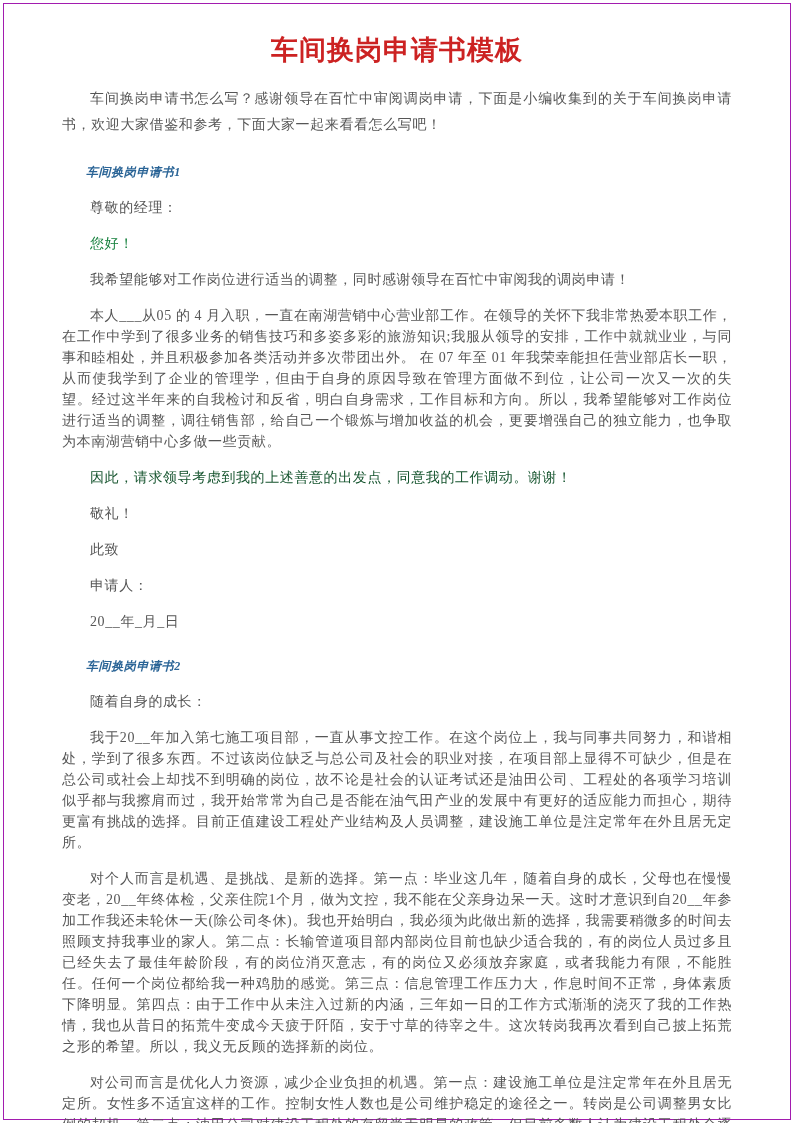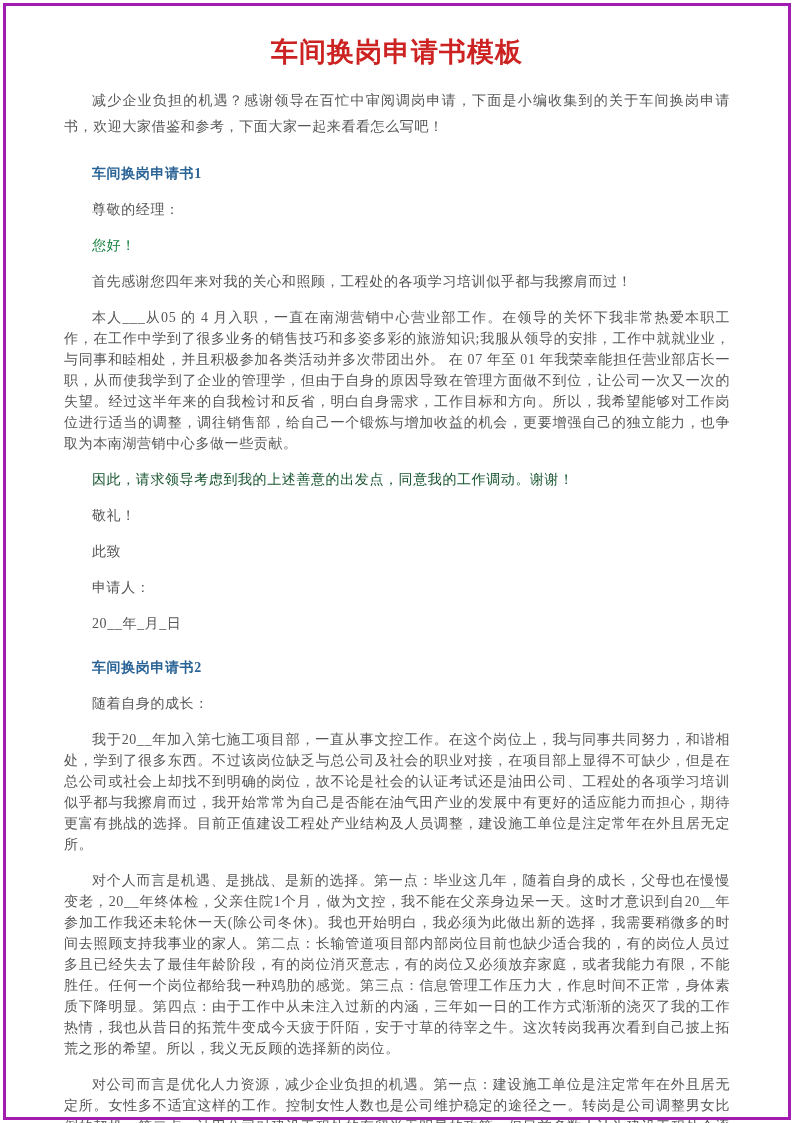--- a/index.html
+++ b/index.html
@@ -8,21 +8,21 @@
     background: #ffffff;
     width: 794px;
     height: 1123px;
     overflow: hidden;
   }
   .page {
     box-sizing: border-box;
     width: 788px;
     height: 1117px;
     margin: 3px;
-    border: 3px solid #a21caf;
+    border: 1px solid #a21caf;
     background: #ffffff;
     font-family: "Liberation Serif", "DejaVu Serif", serif;
   }
   .content {
     box-sizing: border-box;
     padding: 0 58px;
   }
   h1.doc-title {
     margin: 0;
     padding-top: 30px;
@@ -41,39 +41,40 @@
     text-indent: 2em;
     text-align: justify;
     color: #565656;
   }
   p.intro {
     margin: 20px 0 22px 0;
     line-height: 26px;
   }
   h2.sec-heading {
     margin: 24px 0 15px 0;
-    font-size: 14px;
+    font-size: 12px;
     font-weight: bold;
     line-height: 20px;
     text-indent: 2em;
     letter-spacing: 0.6px;
+    font-style: italic;
   }
 </style>
 </head>
 <body>
 
 <div class="page">
   <div class="content">
     <h1 class="doc-title" style="color: rgb(204, 34, 34);">车间换岗申请书模板</h1>
-    <p class="para intro">减少企业负担的机遇？感谢领导在百忙中审阅调岗申请，下面是小编收集到的关于车间换岗申请书，欢迎大家借鉴和参考，下面大家一起来看看怎么写吧！</p>
+    <p class="para intro">车间换岗申请书怎么写？感谢领导在百忙中审阅调岗申请，下面是小编收集到的关于车间换岗申请书，欢迎大家借鉴和参考，下面大家一起来看看怎么写吧！</p>
     <div id="sections">
         <h2 class="sec-heading" style="color: rgb(42, 100, 150);">车间换岗申请书1</h2>
         <p class="para" style="color: rgb(86, 86, 86);">尊敬的经理：</p>
         <p class="para" style="color: #15803d;">您好！</p>
-        <p class="para" style="color: rgb(86, 86, 86);">首先感谢您四年来对我的关心和照顾，工程处的各项学习培训似乎都与我擦肩而过！</p>
+        <p class="para" style="color: rgb(86, 86, 86);">我希望能够对工作岗位进行适当的调整，同时感谢领导在百忙中审阅我的调岗申请！</p>
         <p class="para" style="color: rgb(86, 86, 86);">本人___从05 的 4 月入职，一直在南湖营销中心营业部工作。在领导的关怀下我非常热爱本职工作，在工作中学到了很多业务的销售技巧和多姿多彩的旅游知识;我服从领导的安排，工作中就就业业，与同事和睦相处，并且积极参加各类活动并多次带团出外。 在 07 年至 01 年我荣幸能担任营业部店长一职，从而使我学到了企业的管理学，但由于自身的原因导致在管理方面做不到位，让公司一次又一次的失望。经过这半年来的自我检讨和反省，明白自身需求，工作目标和方向。所以，我希望能够对工作岗位进行适当的调整，调往销售部，给自己一个锻炼与增加收益的机会，更要增强自己的独立能力，也争取为本南湖营销中心多做一些贡献。</p>
         <p class="para" style="color: #14532d;">因此，请求领导考虑到我的上述善意的出发点，同意我的工作调动。谢谢！</p>
         <p class="para" style="color: rgb(86, 86, 86);">敬礼！</p>
         <p class="para" style="color: rgb(86, 86, 86);">此致</p>
         <p class="para" style="color: rgb(86, 86, 86);">申请人：</p>
         <p class="para" style="color: rgb(86, 86, 86);">20__年_月_日</p>
         <h2 class="sec-heading" style="color: rgb(42, 100, 150);">车间换岗申请书2</h2>
         <p class="para" style="color: rgb(86, 86, 86);">随着自身的成长：</p>
         <p class="para" style="color: rgb(86, 86, 86);">我于20__年加入第七施工项目部，一直从事文控工作。在这个岗位上，我与同事共同努力，和谐相处，学到了很多东西。不过该岗位缺乏与总公司及社会的职业对接，在项目部上显得不可缺少，但是在总公司或社会上却找不到明确的岗位，故不论是社会的认证考试还是油田公司、工程处的各项学习培训似乎都与我擦肩而过，我开始常常为自己是否能在油气田产业的发展中有更好的适应能力而担心，期待更富有挑战的选择。目前正值建设工程处产业结构及人员调整，建设施工单位是注定常年在外且居无定所。</p>
         <p class="para" style="color: rgb(86, 86, 86);">对个人而言是机遇、是挑战、是新的选择。第一点：毕业这几年，随着自身的成长，父母也在慢慢变老，20__年终体检，父亲住院1个月，做为文控，我不能在父亲身边呆一天。这时才意识到自20__年参加工作我还未轮休一天(除公司冬休)。我也开始明白，我必须为此做出新的选择，我需要稍微多的时间去照顾支持我事业的家人。第二点：长输管道项目部内部岗位目前也缺少适合我的，有的岗位人员过多且已经失去了最佳年龄阶段，有的岗位消灭意志，有的岗位又必须放弃家庭，或者我能力有限，不能胜任。任何一个岗位都给我一种鸡肋的感觉。第三点：信息管理工作压力大，作息时间不正常，身体素质下降明显。第四点：由于工作中从未注入过新的内涵，三年如一日的工作方式渐渐的浇灭了我的工作热情，我也从昔日的拓荒牛变成今天疲于阡陌，安于寸草的待宰之牛。这次转岗我再次看到自己披上拓荒之形的希望。所以，我义无反顾的选择新的岗位。</p>

